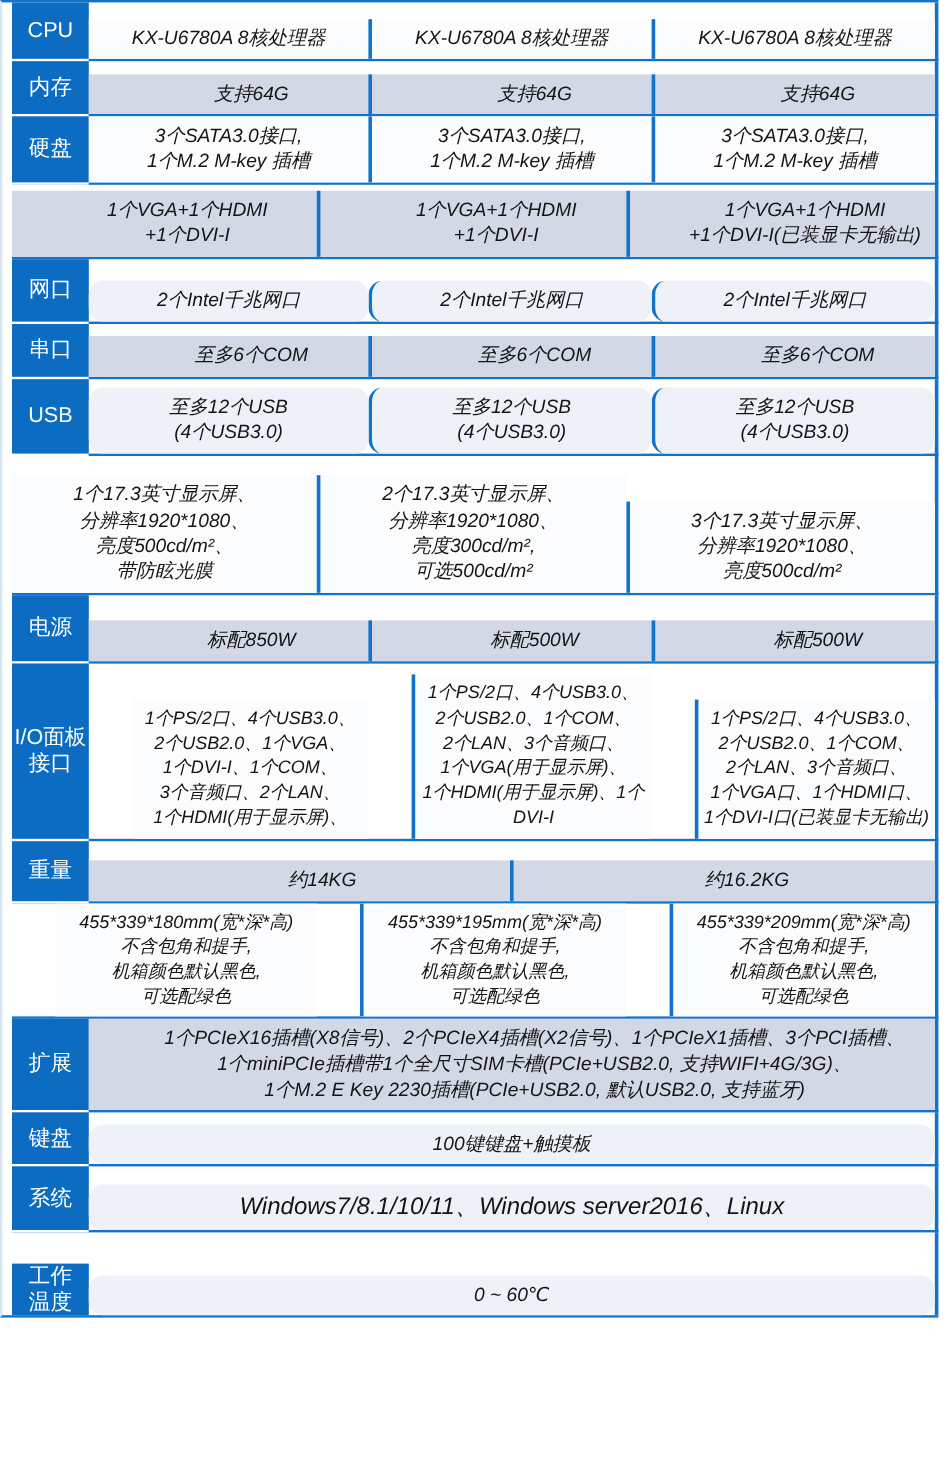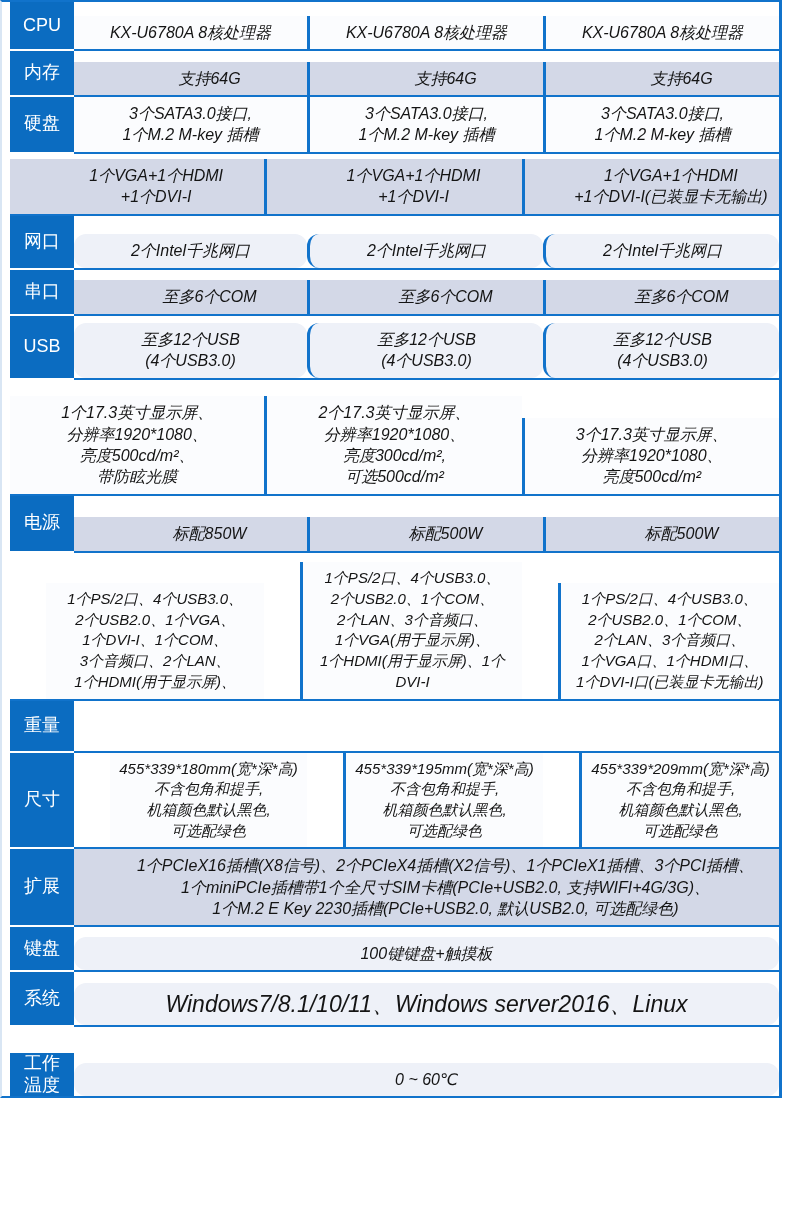--- a/index.html
+++ b/index.html
@@ -52,21 +52,21 @@
   }
   .cell:first-child{border-left:none;}
   .row:last-child .hcell{border-bottom:none;margin-top:26px;}
   .row:last-child .cells{border-bottom:none;}
   
   .bg-white .cell{background:#fbfcfe;}
   .bg-tint  .cell{background:#eef1f8;border-radius:12px;}
   .bg-lav   .cell{background:#d3d8e7;padding-left:40px;}
   
   .tight .cell{font-size:15px;line-height:1.38;margin-left:36px;}
-  .sys .cell{font-size:23px;}
+  .sys .cell{font-size:20px;}
 </style>
 </head>
 <body>
 
 <div class="spec-table">
 
   <div class="row bg-white" style="min-height:49px">
     <div class="hcell">CPU</div>
     <div class="cells">
       <div class="cell">KX-U6780A 8核处理器</div>
@@ -156,20 +156,22 @@
   <div class="row bg-lav" style="min-height:57px">
     <div class="hcell">电源</div>
     <div class="cells">
       <div class="cell">标配850W</div>
       <div class="cell">标配500W</div>
       <div class="cell">标配500W</div>
     </div>
   </div>
 
   <div class="row bg-white tight" style="min-height:148px">
+    <div class="hcell">I/O面板
+接口</div>
     <div class="cells">
       <div class="cell">1个PS/2口、4个USB3.0、
 2个USB2.0、1个VGA、
 1个DVI-I、1个COM、
 3个音频口、2个LAN、
 1个HDMI(用于显示屏)、</div>
       <div class="cell">1个PS/2口、4个USB3.0、
 2个USB2.0、1个COM、
 2个LAN、3个音频口、
 1个VGA(用于显示屏)、
@@ -178,25 +180,26 @@
 2个USB2.0、1个COM、
 2个LAN、3个音频口、
 1个VGA口、1个HDMI口、
 1个DVI-I口(已装显卡无输出)</div>
     </div>
   </div>
 
   <div class="row bg-lav" style="min-height:52px">
     <div class="hcell">重量</div>
     <div class="cells">
+      <div class="cell">约14KG</div>
+      <div class="cell">约16.2KG</div>
     </div>
   </div>
 
   <div class="row bg-white tight" style="min-height:95px">
-    <div class="hcell">尺寸</div>
     <div class="cells">
       <div class="cell">455*339*180mm(宽*深*高)
 不含包角和提手,
 机箱颜色默认黑色,
 可选配绿色</div>
       <div class="cell">455*339*195mm(宽*深*高)
 不含包角和提手,
 机箱颜色默认黑色,
 可选配绿色</div>
       <div class="cell">455*339*209mm(宽*深*高)
@@ -204,21 +207,21 @@
 机箱颜色默认黑色,
 可选配绿色</div>
     </div>
   </div>
 
   <div class="row bg-lav" style="min-height:78px">
     <div class="hcell">扩展</div>
     <div class="cells">
       <div class="cell">1个PCIeX16插槽(X8信号)、2个PCIeX4插槽(X2信号)、1个PCIeX1插槽、3个PCI插槽、
 1个miniPCIe插槽带1个全尺寸SIM卡槽(PCIe+USB2.0, 支持WIFI+4G/3G)、
-1个M.2 E Key 2230插槽(PCIe+USB2.0, 默认USB2.0, 可选配绿色)</div>
+1个M.2 E Key 2230插槽(PCIe+USB2.0, 默认USB2.0, 支持蓝牙)</div>
     </div>
   </div>
 
 
   <div class="row bg-tint" style="min-height:45px">
     <div class="hcell">键盘</div>
     <div class="cells">
       <div class="cell">100键键盘+触摸板</div>
     </div>
   </div>

